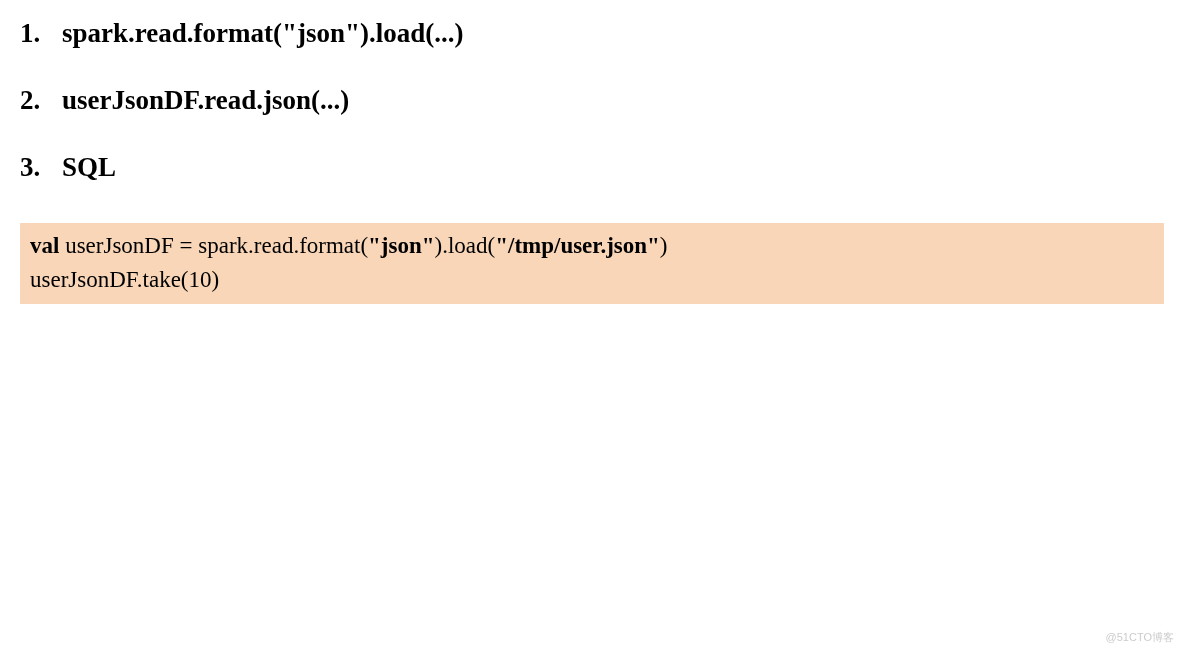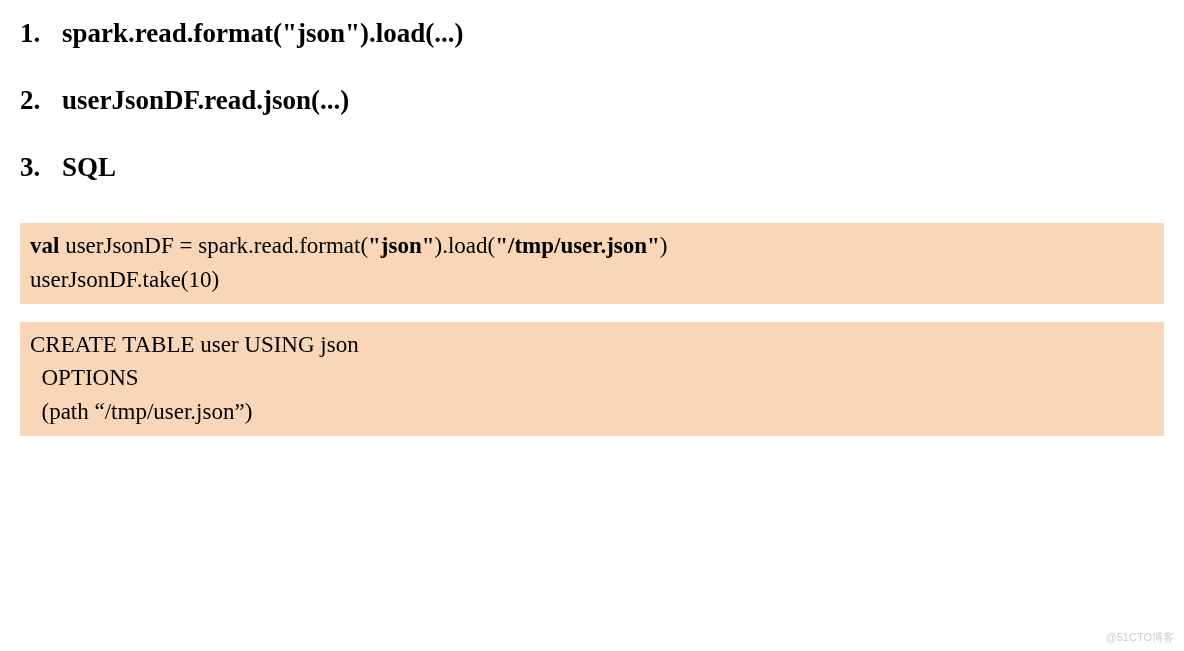--- a/index.html
+++ b/index.html
@@ -74,19 +74,16 @@
   <li class="list-item">userJsonDF.read.json(...)</li>
   <li class="list-item">SQL</li>
 </ol>
 
 <div class="code-blocks">
 
   <div class="code-block"><span class="kw">val</span><span> userJsonDF = spark.read.format(</span><span class="str">"json"</span><span>).load(</span><span class="str">"/tmp/user.json"</span><span>)</span>
 <span>userJsonDF.take(10)</span></div>
 
 
-  <div class="code-block"><span>CREATE TABLE user USING json</span>
-<span>  OPTIONS</span>
-<span>  (path “/tmp/user.json”)</span></div>
 
 </div>
 
 <div class="watermark">@51CTO博客</div>
 
 </body></html>

